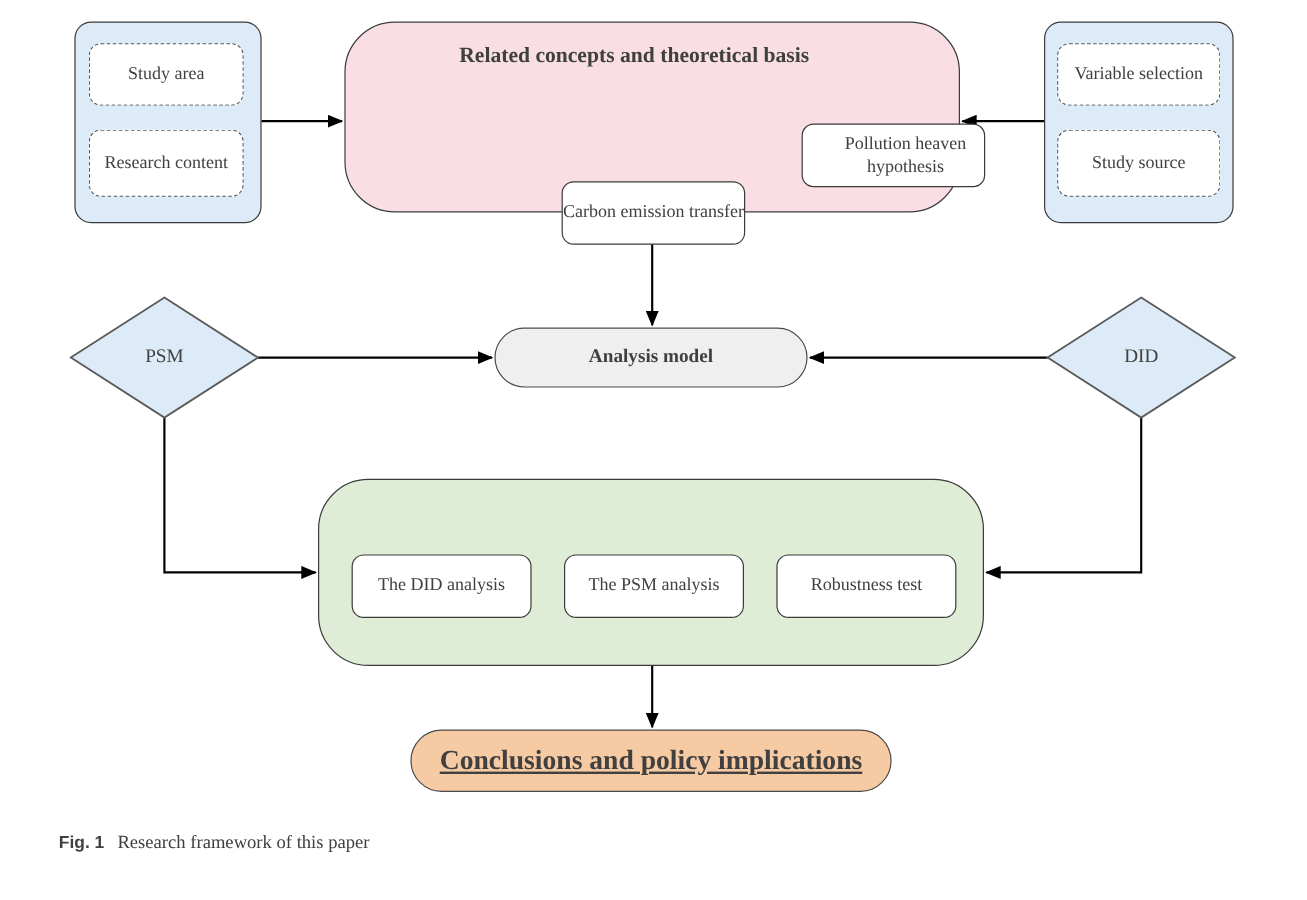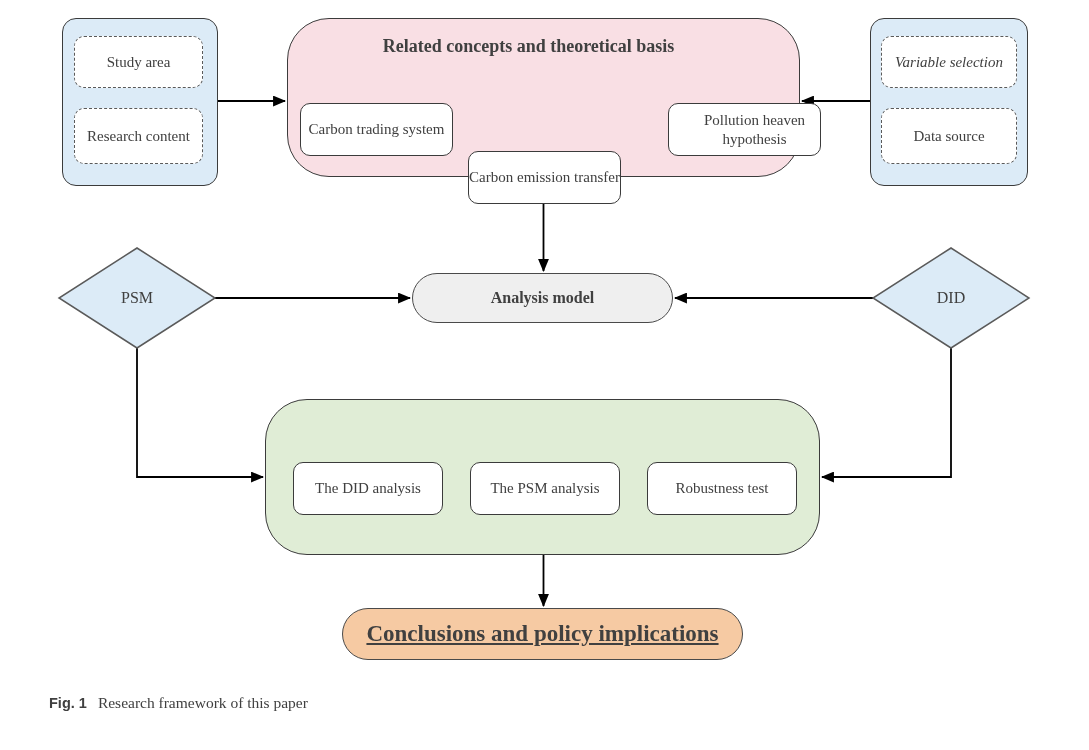--- a/index.html
+++ b/index.html
@@ -38,21 +38,21 @@
   .cap-text{margin-left:11px;}
 
   
   .g-left   {left:62px;  top:18px;  width:156px; height:168px;}
   .g-right  {left:870px; top:18px;  width:158px; height:168px;}
   .g-theory {left:287px; top:18px;  width:513px; height:159px;}
   .g-result {left:265px; top:399px; width:555px; height:156px;}
 
   .d-study    {left:74px;  top:36px;  width:129px; height:52px;}
   .d-research {left:74px;  top:108px; width:129px; height:56px;}
-  .d-variable {left:881px; top:36px;  width:136px; height:52px;font-style:italic;}
+  .d-variable {left:881px; top:36px;  width:136px; height:52px;}
   .d-source   {left:881px; top:108px; width:136px; height:56px;}
 
   .t-theory {left:272px; top:36px;  width:513px;}
   .t-result {left:265px; top:417px; width:555px;}
 
   .w-cts {left:300px; top:103px; width:153px; height:53px;}
   .w-cet {left:468px; top:103px; width:153px; height:53px;margin-top:48px;}
   .w-phh {left:668px; top:103px; width:153px; height:53px;padding-left:20px;}
 
   .w-did {left:293px; top:462px; width:150px; height:53px;}
@@ -87,25 +87,24 @@
     <polygon class="diamond" points="137,248 215,298 137,348 59,298"></polygon>
     <polygon class="diamond" points="951,248 1029,298 951,348 873,298"></polygon>
   </svg>
 
   <div class="container-box g-blue g-left"></div>
   <div class="node dashed-box d-study">Study area</div>
   <div class="node dashed-box d-research">Research content</div>
 
   <div class="container-box g-blue g-right"></div>
   <div class="node dashed-box d-variable">Variable selection</div>
-  <div class="node dashed-box d-source">Data source</div>
+  <div class="node dashed-box d-source">Study source</div>
 
   <div class="container-box g-pink g-theory"></div>
   <div class="group-title t-theory">Related concepts and theoretical basis</div>
-  <div class="node white-box w-cts">Carbon trading system</div>
   <div class="node white-box w-cet">Carbon emission transfer</div>
   <div class="node white-box w-phh">Pollution heaven hypothesis</div>
 
   <div class="node stadium st-model">Analysis model</div>
 
   <div class="node diamond-label l-psm">PSM</div>
   <div class="node diamond-label l-did">DID</div>
 
   <div class="container-box g-green g-result"></div>
   <div class="node white-box w-did">The DID analysis</div>

